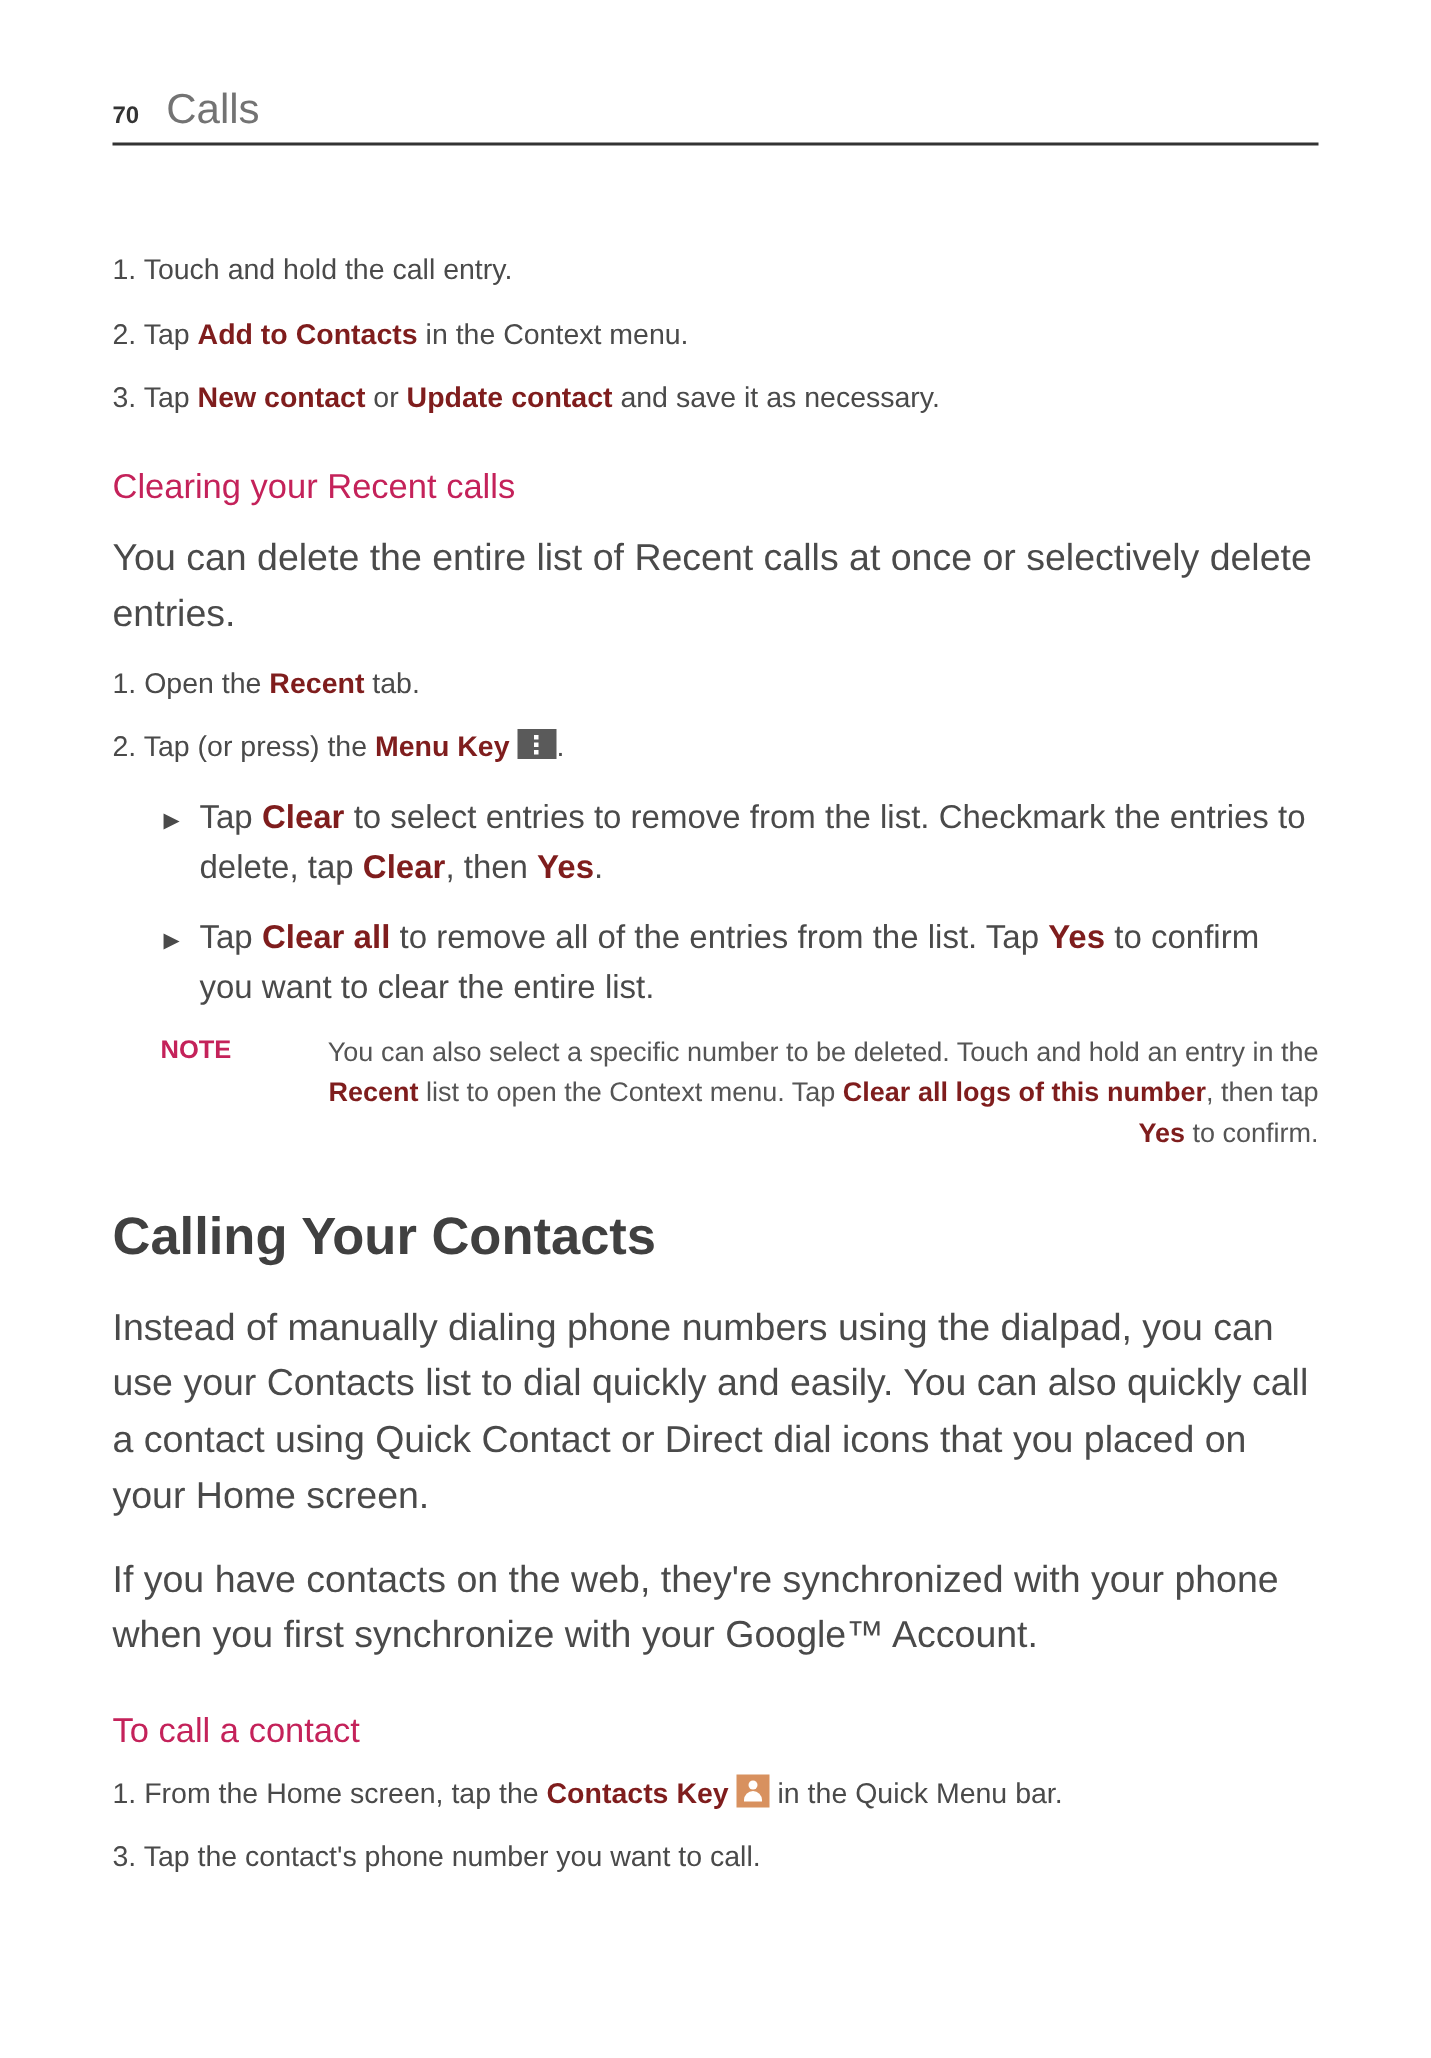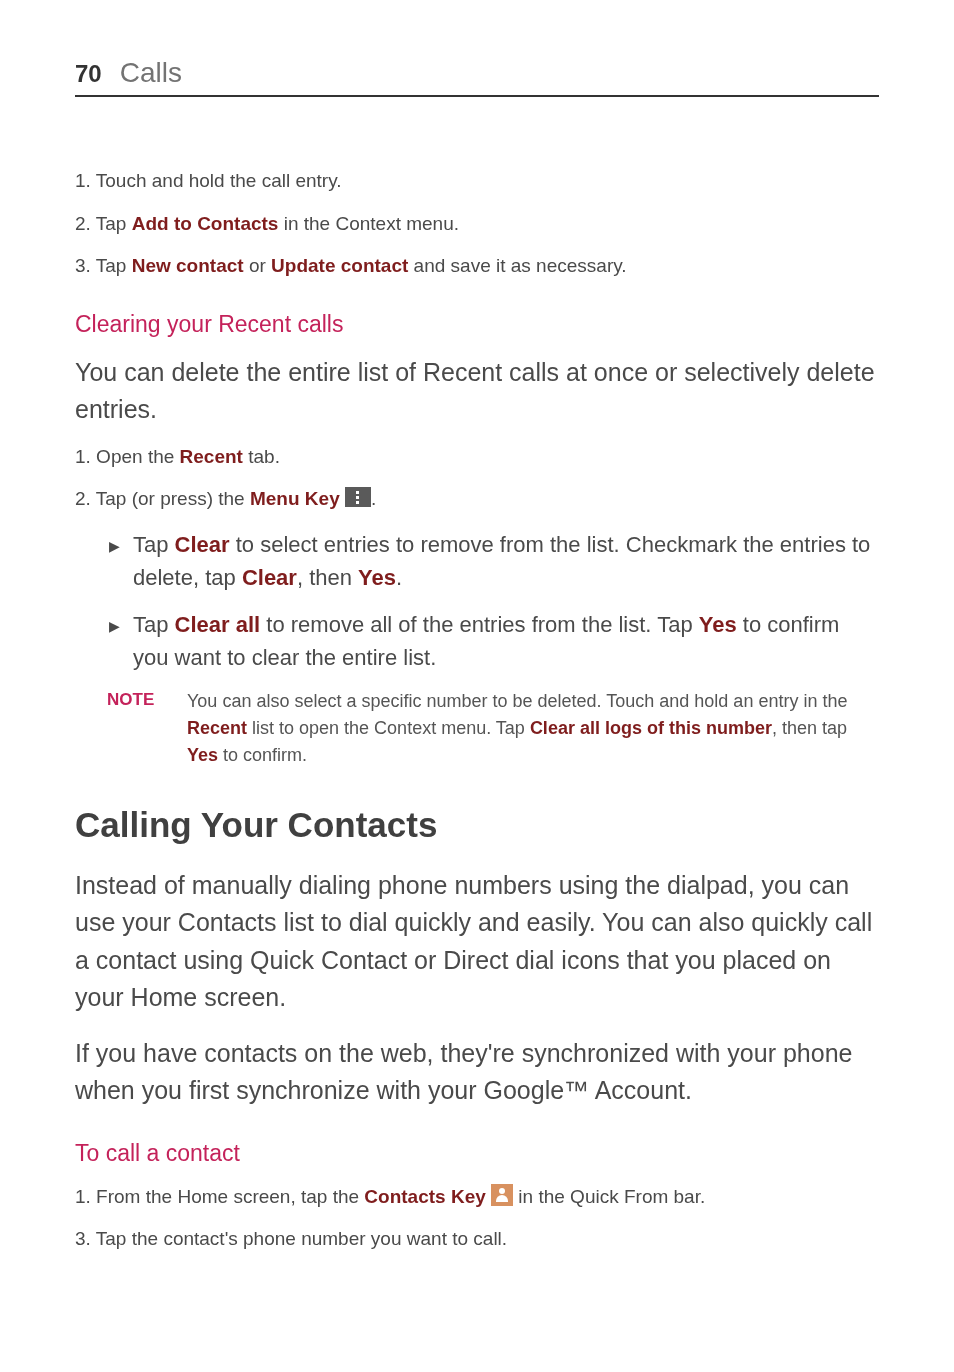--- a/index.html
+++ b/index.html
@@ -19,21 +19,21 @@
       padding: 57px 75px 40px 75px;
     }
     .header {
       display: flex;
       align-items: baseline;
       border-bottom: 2px solid #333;
       padding-bottom: 6px;
       margin-bottom: 70px;
     }
     .page-number {
-      font-size: 24px;
+      font-size: 16px;
       font-weight: bold;
       color: #333;
       margin-right: 18px;
     }
     .section-title {
       font-size: 28px;
       color: #737373;
       font-weight: normal;
     }
     .subheading {
@@ -87,20 +87,21 @@
       font-weight: bold;
       font-size: 17px;
       width: 80px;
       flex-shrink: 0;
       padding-top: 2px;
     }
     .note-text {
       font-size: 18px;
       color: #555;
       line-height: 1.5;
+      text-align: right;
     }
     .big-heading {
       color: #404040;
       font-size: 35px;
       font-weight: bold;
       margin-top: 36px;
       margin-bottom: 22px;
     }
     .menu-icon {
       display: inline-block;
@@ -176,15 +177,15 @@
   <div class="note-row">
     <div class="note-label">NOTE</div>
     <div class="note-text"><span>You can also select a specific number to be deleted. Touch and hold an entry in the </span><span class="bold">Recent</span><span> list to open the Context menu. Tap </span><span class="bold">Clear all logs of this number</span><span>, then tap </span><span class="bold">Yes</span><span> to confirm.</span></div>
   </div>
 
   <div class="big-heading">Calling Your Contacts</div>
   <div class="body-para">Instead of manually dialing phone numbers using the dialpad, you can use your Contacts list to dial quickly and easily. You can also quickly call a contact using Quick Contact or Direct dial icons that you placed on your Home screen.</div>
   <div class="body-para" style="margin-top:18px;">If you have contacts on the web, they're synchronized with your phone when you first synchronize with your Google™ Account.</div>
 
   <div class="subheading">To call a contact</div>
-  <div class="ol-item"><span>1.  From the Home screen, tap the </span><span class="bold">Contacts Key</span> <span class="contacts-icon"></span><span> in the Quick From bar.</span></div>
+  <div class="ol-item"><span>1.  From the Home screen, tap the </span><span class="bold">Contacts Key</span> <span class="contacts-icon"></span><span> in the Quick Menu bar.</span></div>
   <div class="ol-item">3.  Tap the contact's phone number you want to call.</div>
 </div>
 
 </body></html>

